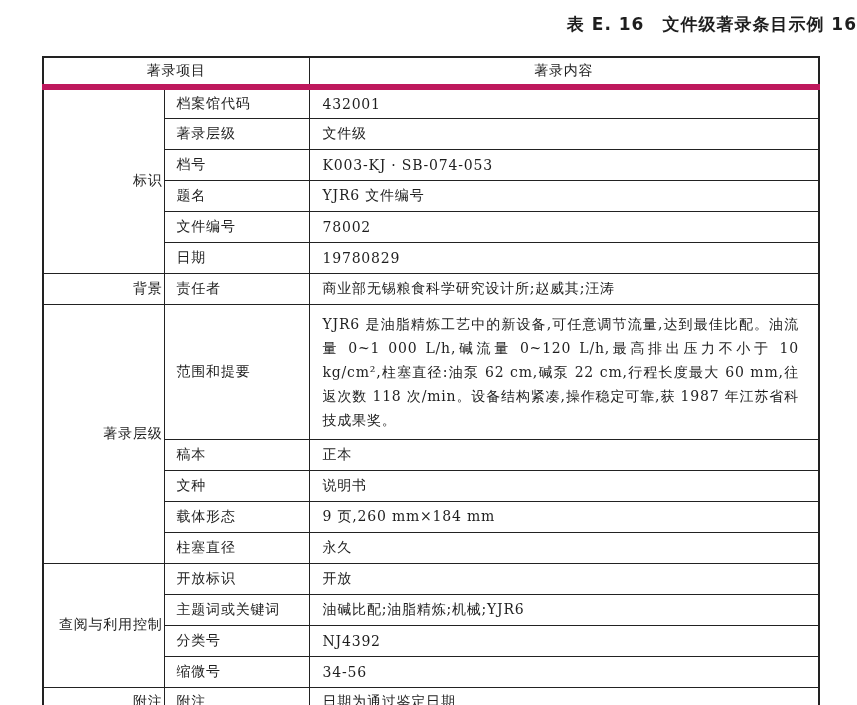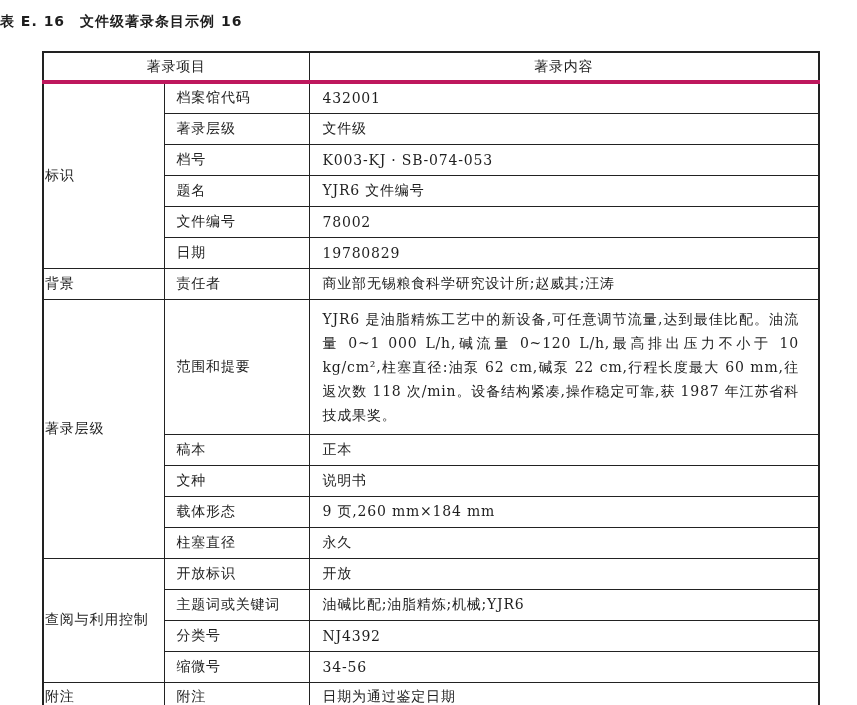--- a/index.html
+++ b/index.html
@@ -9,52 +9,52 @@
   }
   body {
     width: 857px;
     height: 705px;
     overflow: hidden;
     color: #1e1e1e;
     font-family: "DejaVu Serif", "Liberation Serif", serif;
   }
   .caption {
     padding-top: 13px;
-    text-align: left;
+    text-align: right;
     font-family: "DejaVu Sans", "Liberation Sans", sans-serif;
     font-weight: bold;
-    font-size: 14px;
+    font-size: 17px;
     letter-spacing: 1px;
   }
   table.catalog {
     border-collapse: collapse;
     table-layout: fixed;
     width: 776px;
     margin: 20px 0 0 42px;
     border: 2px solid #222222;
   }
   table.catalog th,
   table.catalog td {
     border: 1px solid #222222;
     font-size: 14px;
     font-weight: normal;
     vertical-align: middle;
     letter-spacing: 0.8px;
     box-sizing: border-box;
   }
   table.catalog thead th {
-    border-bottom: 4px solid #be185d;
+    border-bottom: 6px solid #be185d;
     height: 30px;
     text-align: center;
   }
   table.catalog tbody td {
     height: 31px;
   }
   td.grp {
-    text-align: left;
+    text-align: right;
   }
   td.item {
     text-align: left;
     padding-left: 12px;
   }
   td.val {
     text-align: left;
     padding-left: 13px;
     padding-right: 19px;
   }

